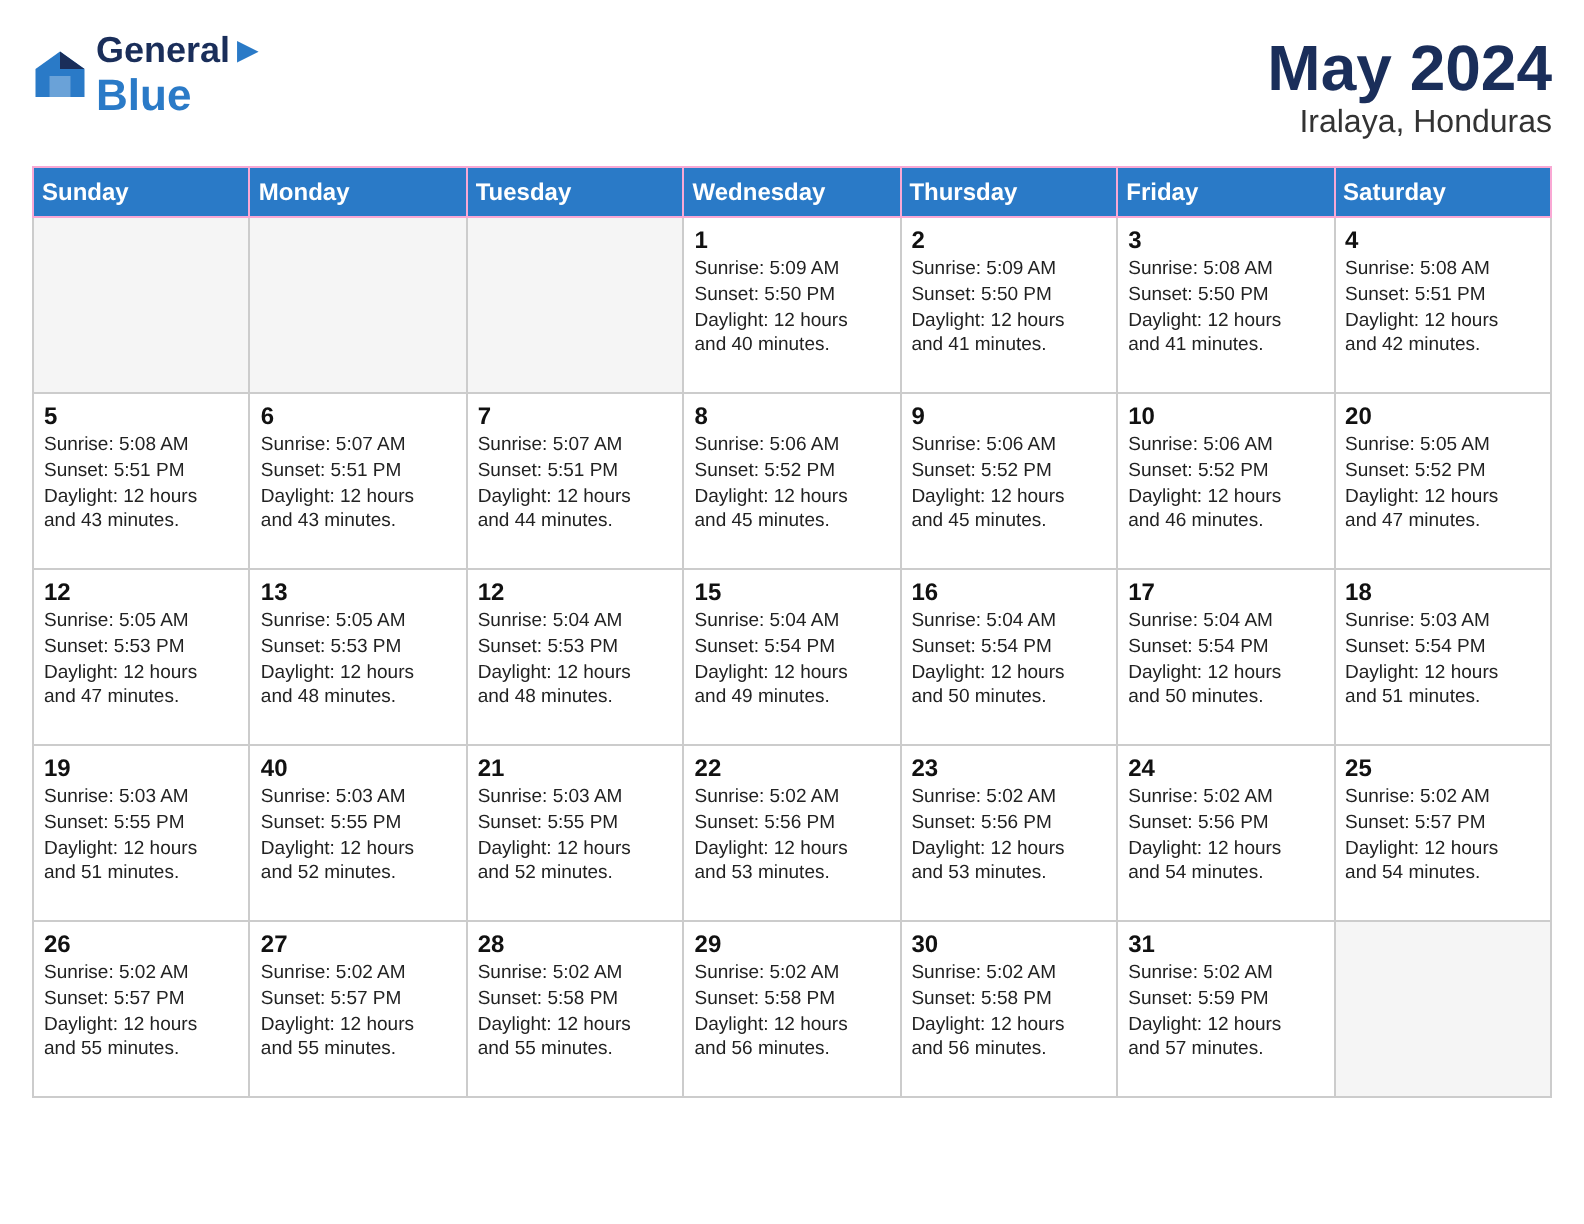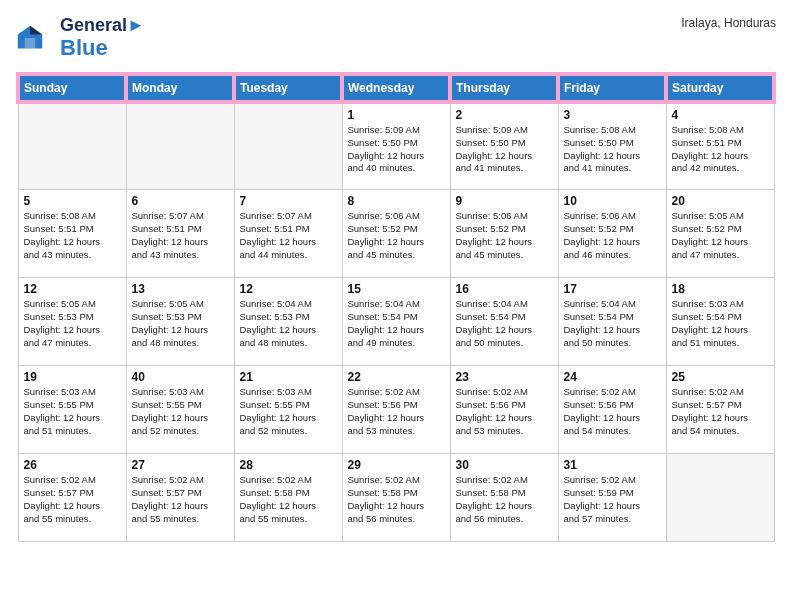--- a/index.html
+++ b/index.html
@@ -12,51 +12,51 @@
     }
     .header {
       display: flex;
       justify-content: space-between;
       align-items: flex-start;
       margin-bottom: 12px;
     }
     .logo {
       display: flex;
       align-items: center;
-      gap: 16px;
+      gap: 4px;
     }
     .logo-icon {
       width: 28px;
       height: 28px;
     }
     .title-block {
       text-align: right;
     }
     .month-year {
       font-size: 32px;
       font-weight: bold;
       color: #1a2e5a;
     }
     .location {
-      font-size: 12px;
+      font-size: 16px;
       color: #333;
     }
     table {
       width: 100%;
       border-collapse: collapse;
       table-layout: fixed;
     }
     th {
       background: #2a7ac7;
       color: #fff;
       font-size: 12px;
       font-weight: bold;
       padding: 5px 4px;
       text-align: left;
-      border: 4px solid #f9a8d4;
+      border: 1px solid #f9a8d4;
     }
     td {
       border: 1px solid #ccc;
       vertical-align: top;
       padding: 4px 5px;
       font-size: 10px;
       color: #222;
       height: 88px;
       background: #fff;
     }
@@ -84,20 +84,21 @@
       <polygon points="16,2 30,12 30,28 2,28 2,12" fill="#2a7ac7"></polygon>
       <polygon points="16,2 30,12 16,12" fill="#1a2e5a"></polygon>
       <rect x="10" y="16" width="12" height="12" fill="#fff" opacity="0.3"></rect>
     </svg>
     <div>
       <div style="font-size:18px;font-weight:bold;color:#1a2e5a;line-height:1.1;">General<span style="color:#2a7ac7;">►</span></div>
       <div style="font-size:22px;font-weight:bold;color:#2a7ac7;line-height:1.1;">Blue</div>
     </div>
   </div>
   <div class="title-block">
+    <div class="month-year">May 2024</div>
     <div class="location">Iralaya, Honduras</div>
   </div>
 </div>
 
 <table>
   <thead>
     <tr>
     <th>Sunday</th>
         <th>Monday</th>
         <th>Tuesday</th>

